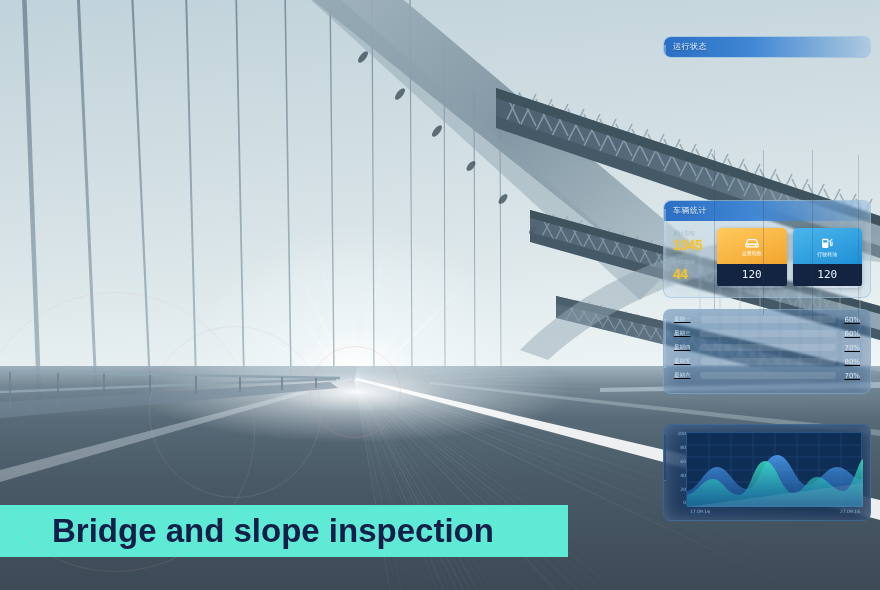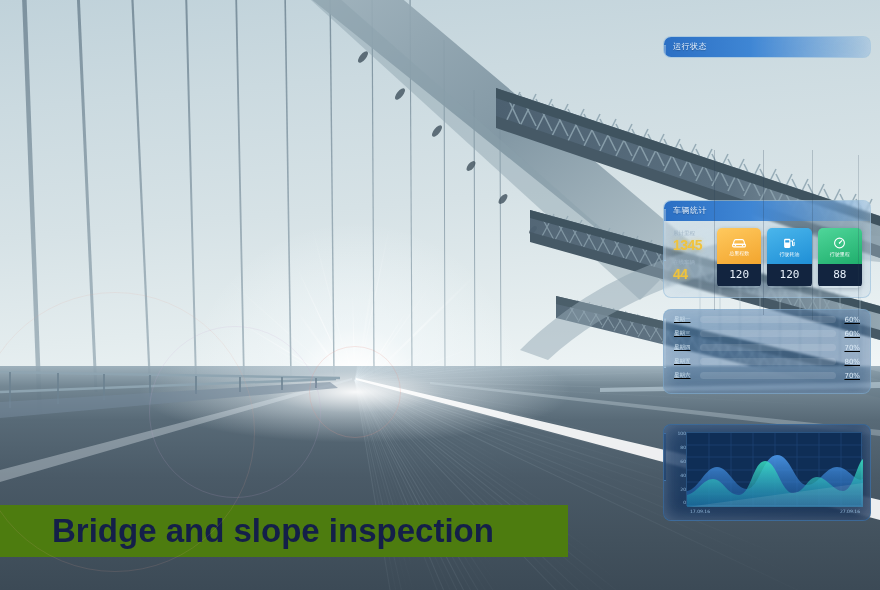--- a/index.html
+++ b/index.html
@@ -52,21 +52,21 @@
   .roadStreaks { position: absolute; left:0; top:366px; width:880px; height:224px; overflow:hidden; }
   .roadStreaks i {
     position: absolute; left: 355px; top: 14px; height: 1px;
     background: linear-gradient(90deg, rgba(210,228,238,.50), rgba(210,228,238,0));
     transform-origin: 0 50%;
   }
 
   
   .banner {
     position: absolute; left: 0; top: 505px; width: 568px; height: 52px;
-    background: #4d7c0f;
+    background: #5eead4;
     display: flex; align-items: center;
   }
   .banner-text {
     margin-left: 52px;
     font-size: 33px; font-weight: bold;
     color: #141f49;
     letter-spacing: 0px;
     white-space: nowrap;
     font-family: "Liberation Sans", sans-serif;
   }
@@ -520,33 +520,20 @@
                   <rect x="4.6" y="6" width="5.8" height="3.4" rx=".6" fill="#2f9ee0"></rect>
                   <path d="M12.6 7 L15 7 L15 13.2 A1.3 1.3 0 0 0 17.3 13.2 L17.3 9" fill="none" stroke="#fff" stroke-width="1.5" stroke-linecap="round"></path>
                   <circle cx="16.6" cy="5.4" r="1.2" fill="#fff"></circle>
                 </svg>
               </span>
               <span class="stat-name">行驶耗油</span>
             </div>
             <div class="stat-val">120</div>
           </div>
 
-          <div class="stat-card">
-            <div class="stat-top" style="background:linear-gradient(160deg,#4fd69a,#1fae6c);">
-              <span>
-                <svg width="15" height="14" viewBox="0 0 20 20">
-                  <circle cx="10" cy="10" r="7" fill="none" stroke="#fff" stroke-width="1.6"></circle>
-                  <path d="M10 10 L13.4 6.6" stroke="#fff" stroke-width="1.6" stroke-linecap="round"></path>
-                  <circle cx="10" cy="10" r="1.1" fill="#fff"></circle>
-                </svg>
-              </span>
-              <span class="stat-name">行驶里程</span>
-            </div>
-            <div class="stat-val">88</div>
-          </div>
 
         </div>
       </div>
     </div>
   </div>
 
   <div class="hud" style="left:663px; top:309px; width:208px;">
     <div class="hud-frame" style="background:linear-gradient(160deg, rgba(60,110,160,.55) 0%, rgba(52,96,146,.48) 55%, rgba(48,90,140,.46) 100%);">
       <div class="bracket" style="height:50px;">
         

